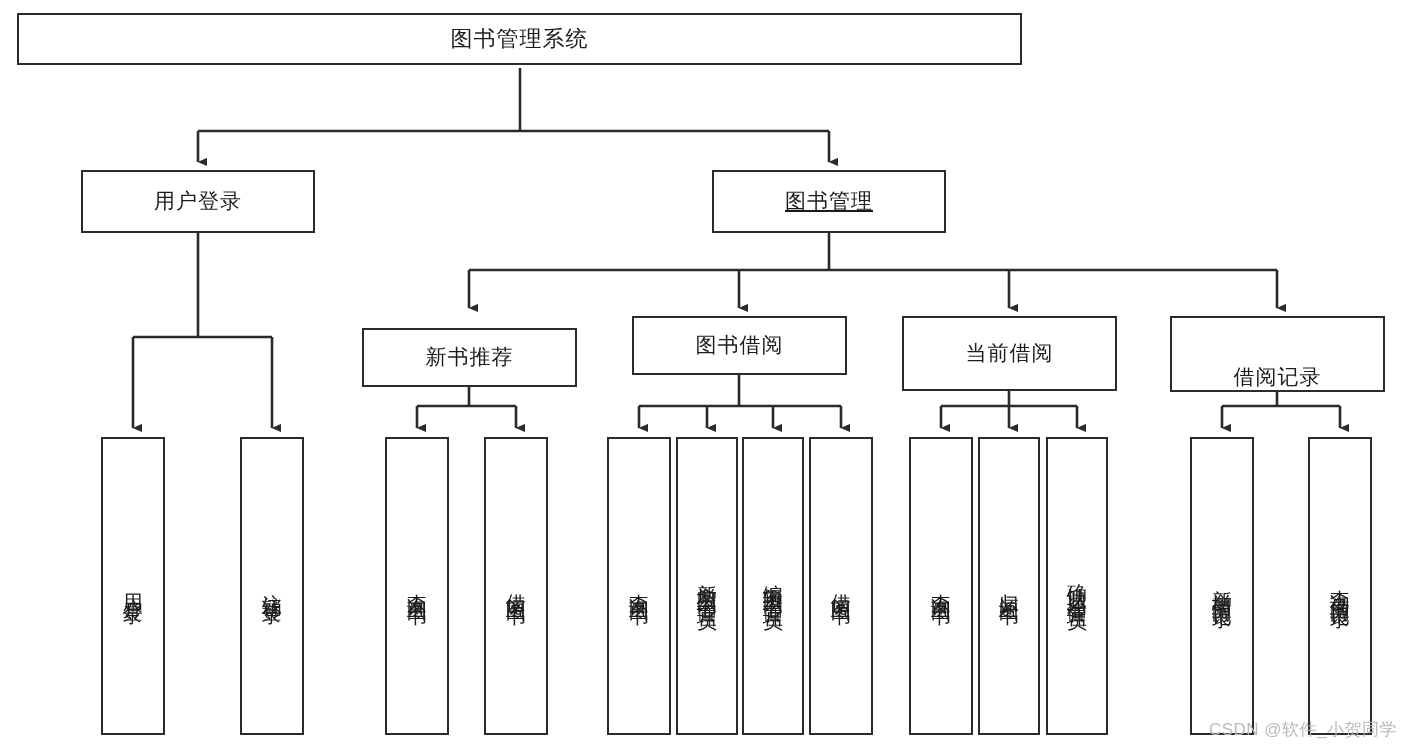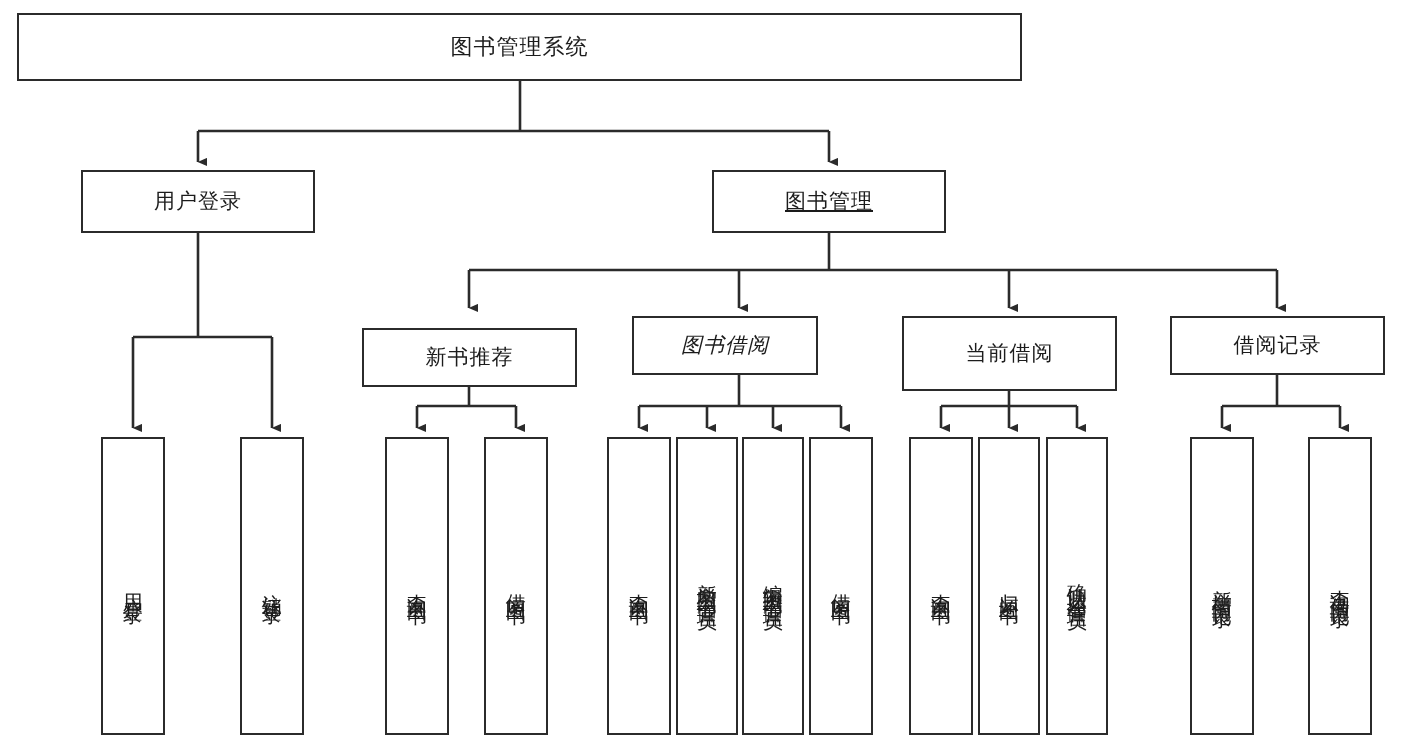--- a/index.html
+++ b/index.html
@@ -124,45 +124,45 @@
       <line x1="1009" y1="406" x2="1009" y2="428" marker-end="url(#arrowhead)"></line>
       <line x1="1077" y1="406" x2="1077" y2="428" marker-end="url(#arrowhead)"></line>
 
       <line x1="1277" y1="375" x2="1277" y2="406"></line>
       <line x1="1222" y1="406" x2="1340" y2="406"></line>
       <line x1="1222" y1="406" x2="1222" y2="428" marker-end="url(#arrowhead)"></line>
       <line x1="1340" y1="406" x2="1340" y2="428" marker-end="url(#arrowhead)"></line>
     </g>
   </svg>
 
-  <div class="node horiz root" style="left:17px; top:13px; width:1005px; height:68px;">
+  <div class="node horiz root" style="left:17px; top:13px; width:1005px; height:52px;">
     <span class="node-label">图书管理系统</span>
   </div>
 
   <div class="node horiz" style="left:81px; top:170px; width:234px; height:63px;">
     <span class="node-label">用户登录</span>
   </div>
 
   <div class="node horiz" style="left:712px; top:170px; width:234px; height:63px;text-decoration:underline;">
     <span class="node-label">图书管理</span>
   </div>
 
   <div class="node horiz" style="left:362px; top:316px; width:215px; height:59px;margin-top:12px;">
     <span class="node-label">新书推荐</span>
   </div>
 
-  <div class="node horiz" style="left:632px; top:316px; width:186px; height:59px;font-style:italic;">
+  <div class="node horiz" style="left:632px; top:316px; width:215px; height:59px;">
     <span class="node-label">图书借阅</span>
   </div>
 
   <div class="node horiz" style="left:902px; top:316px; width:215px; height:75px;">
     <span class="node-label">当前借阅</span>
   </div>
 
-  <div class="node horiz" style="left:1170px; top:316px; width:215px; height:59px;">
+  <div class="node horiz" style="left:1170px; top:316px; width:215px; height:76px;align-items:flex-end;">
     <span class="node-label">借阅记录</span>
   </div>
 
   <div class="node leaf" style="left:101px; top:437px; width:64px; height:298px;">
     <span class="node-label">用户登录</span>
   </div>
   <div class="node leaf" style="left:240px; top:437px; width:64px; height:298px;">
     <span class="node-label">注销登录</span>
   </div>
 
@@ -196,13 +196,14 @@
     <span class="node-label">确认归还（管理员）</span>
   </div>
 
   <div class="node leaf" style="left:1190px; top:437px; width:64px; height:298px;">
     <span class="node-label">新增借阅记录</span>
   </div>
   <div class="node leaf" style="left:1308px; top:437px; width:64px; height:298px;">
     <span class="node-label">查询借阅记录</span>
   </div>
 
+  <div id="watermark">CSDN @软件_小贺同学</div>
 </div>
 
 </body></html>

